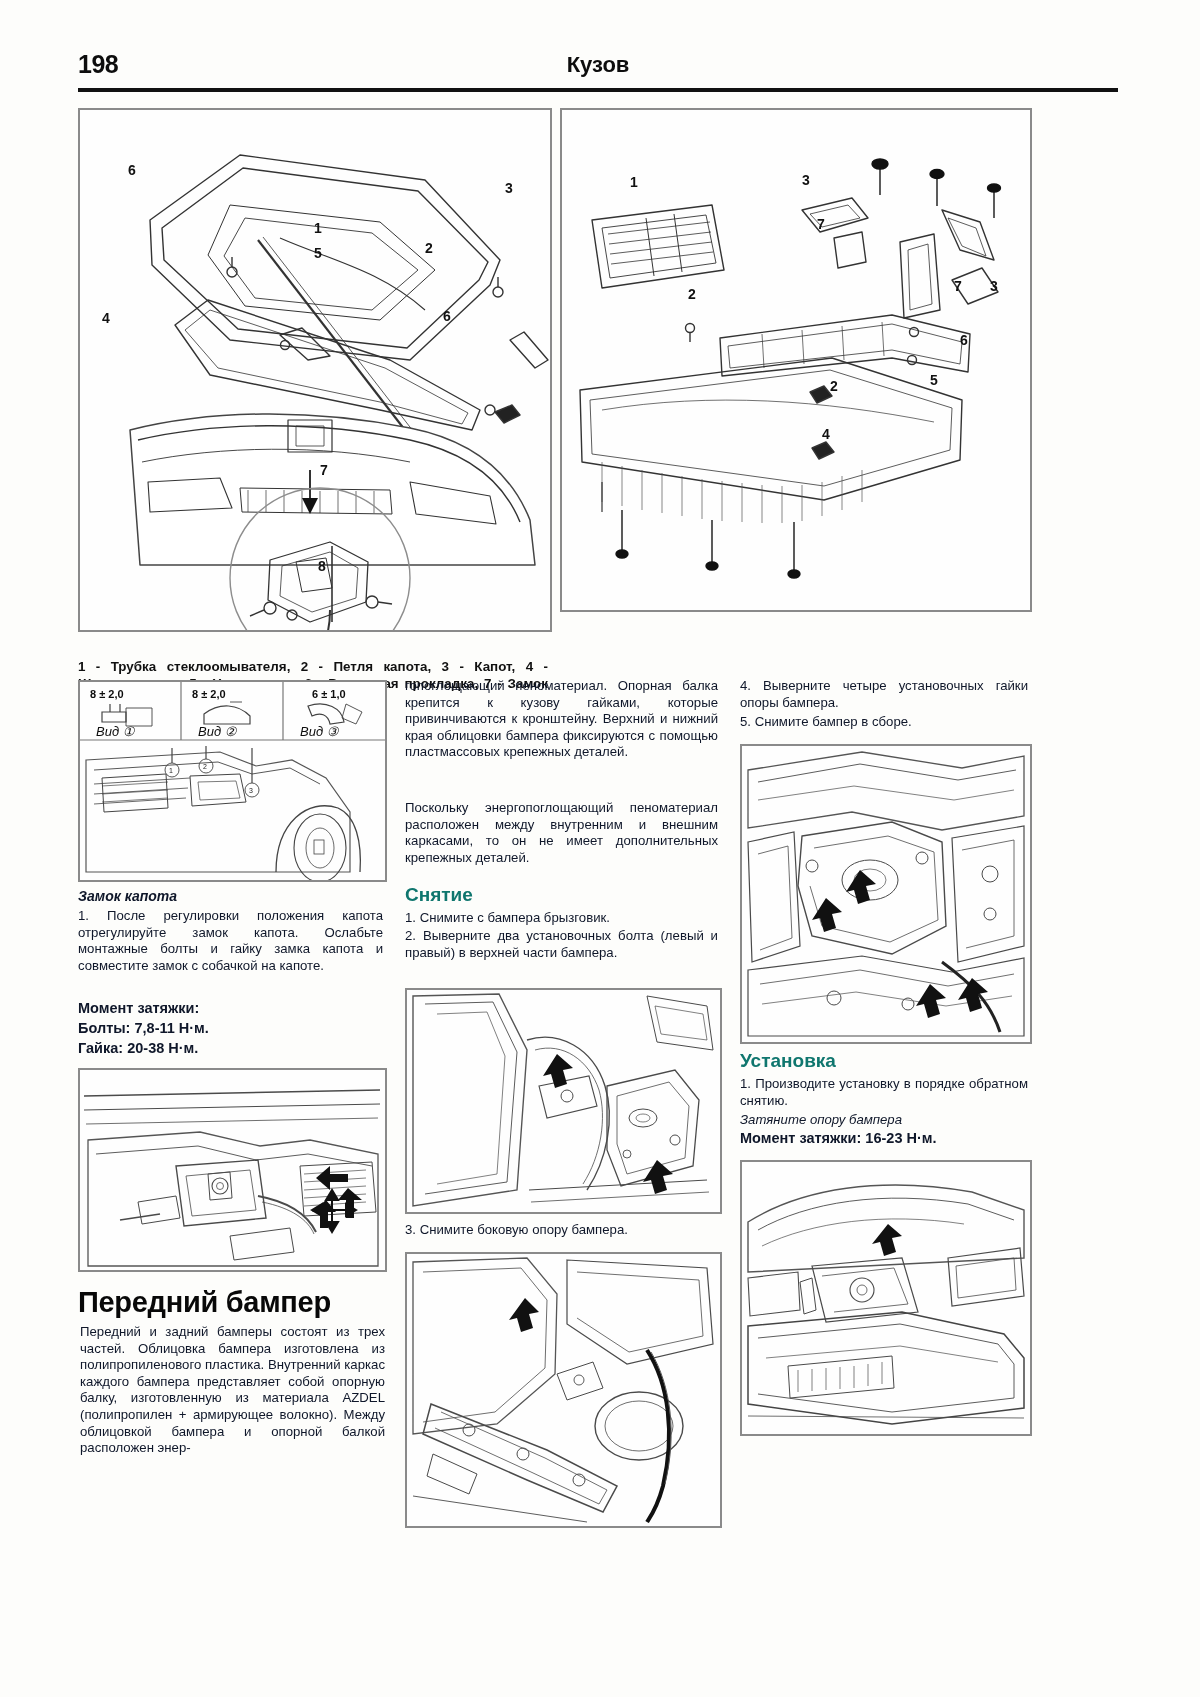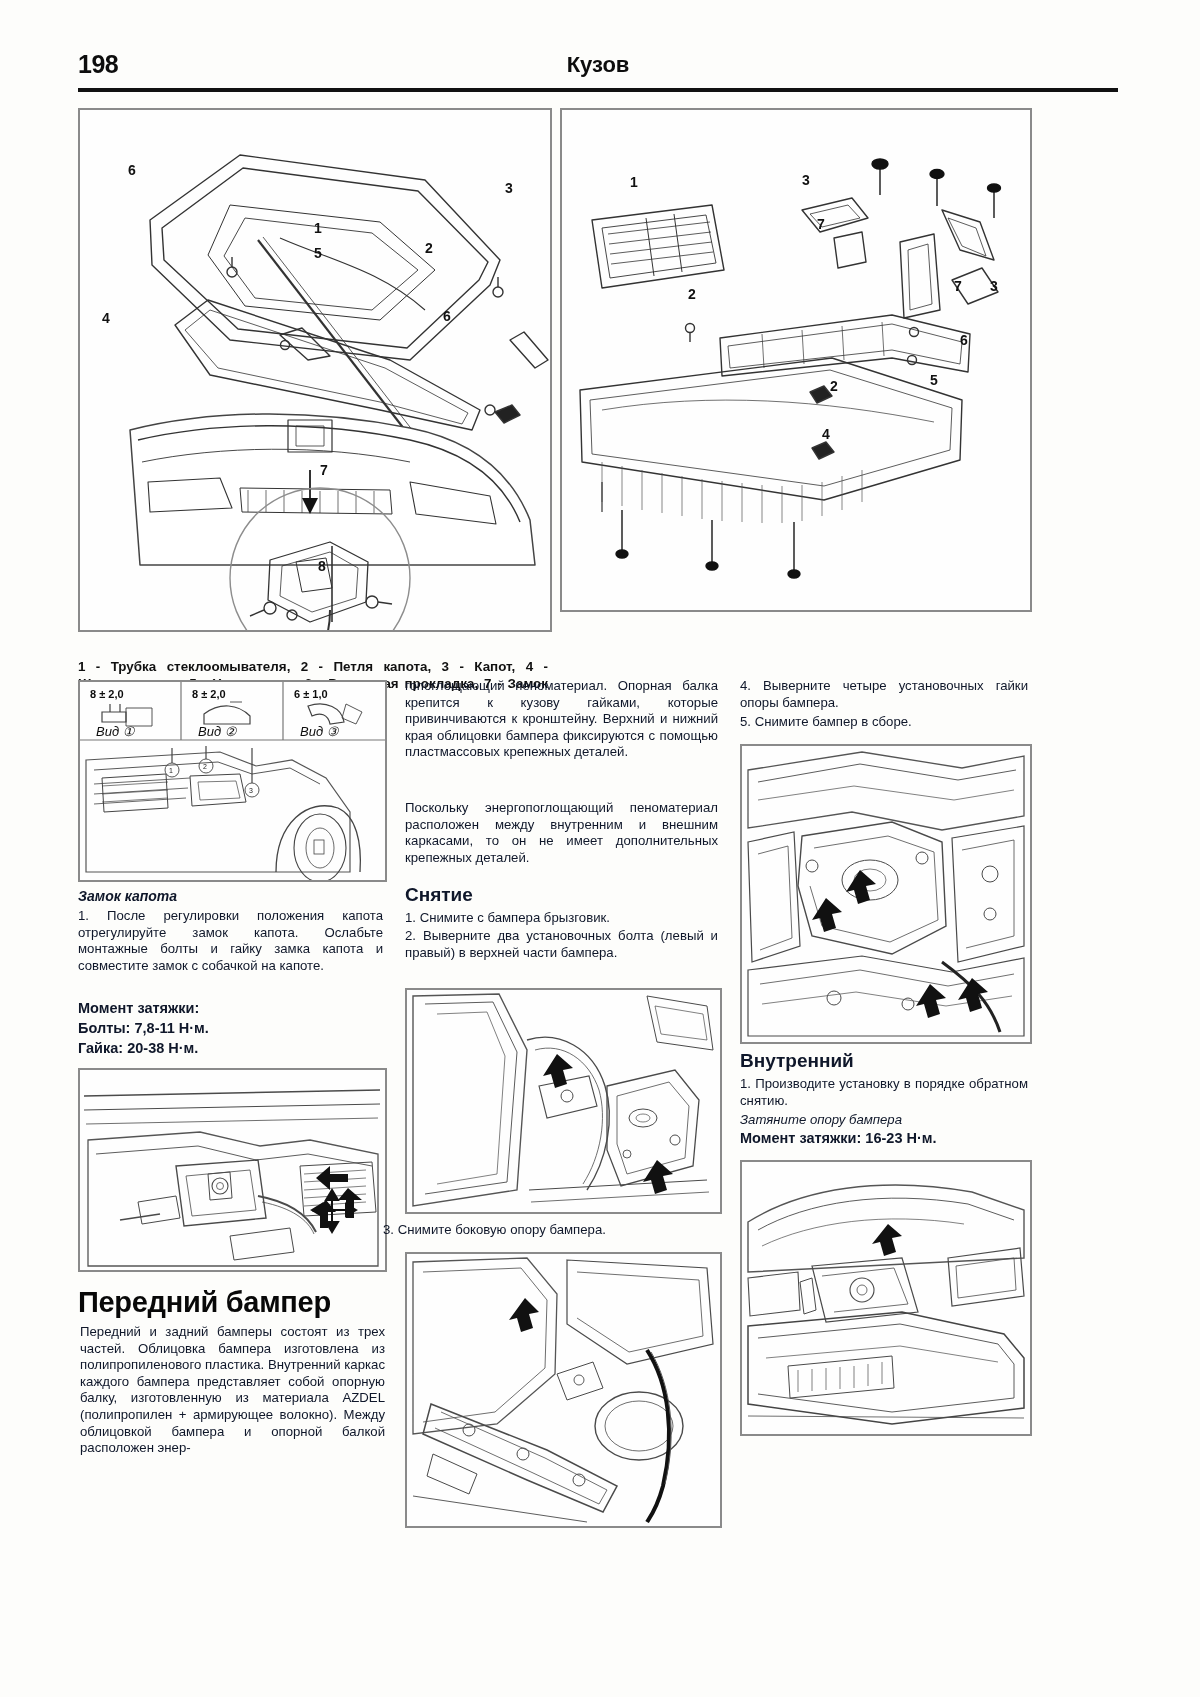--- a/index.html
+++ b/index.html
@@ -76,21 +76,21 @@
     font-size: 13.4px;
     line-height: 17.2px;
     font-weight: bold;
     text-align: justify;
     color: #111;
   }
   .h2 {
     position: absolute;
     font-size: 19px;
     font-weight: bold;
-    color: #0f172a;
+    color: #0f766e;
   }
   .h1 {
     position: absolute;
     font-size: 29px;
     font-weight: bold;
     color: #080808;
     letter-spacing: -0.3px;
   }
   .ital {
     font-style: italic;
@@ -348,21 +348,21 @@
           <path d="M172 101 L172 66"></path>
       </g>
       <g font-family="Liberation Sans, sans-serif" font-size="7" fill="#222">
         <text x="89" y="91">1</text>
           <text x="123" y="87">2</text>
           <text x="169" y="111">3</text>
       </g>
     </svg>
     <span class="dimlabel" style="left:10px; top:6px;">8 ± 2,0</span>
     <span class="dimlabel" style="left:112px; top:6px;">8 ± 2,0</span>
-    <span class="dimlabel" style="left:214px; top:6px;">6 ± 1,0</span>
+    <span class="dimlabel" style="left:232px; top:6px;">6 ± 1,0</span>
     <span class="vidlabel" style="left:16px; top:42px;">Вид ①</span>
     <span class="vidlabel" style="left:118px; top:42px;">Вид ②</span>
     <span class="vidlabel" style="left:220px; top:42px;">Вид ③</span>
   </div>
 
   <div class="txt ital bold" style="left:78px; top:888px; width:305px; font-size:14px;">Замок капота</div>
 
   <div class="txt" style="left:78px; top:908px; width:305px;">1. После регулировки положения капота отрегулируйте замок капота. Ослабьте монтажные болты и гайку замка капота и совместите замок с собачкой на капоте.</div>
 
   <div class="txt bold" style="left:78px; top:1000px; width:305px; font-size:14.5px;">Момент затяжки:</div>
@@ -459,21 +459,21 @@
         <path d="M124 212 L302 202" stroke-width="0.8"></path>
       </g>
 
       <g fill="#111" stroke="none">
         <path d="M150 64 L166 78 L156 80 L160 94 L148 98 L144 84 L136 86 Z"></path>
         <path d="M250 170 L266 184 L256 186 L260 200 L248 204 L244 190 L236 192 Z"></path>
       </g>
     </svg>
   </div>
 
-  <div class="txt" style="left:383px; top:1222px; width:313px;">3. Снимите боковую опору бампера.</div>
+  <div class="txt" style="left:405px; top:1222px; width:313px;">3. Снимите боковую опору бампера.</div>
 
   <div class="figbox" style="left:405px; top:1252px; width:313px; height:272px;">
     <svg width="313" height="272" viewBox="0 0 313 272">
       <g fill="none" stroke="#4a4a4a" stroke-width="1.2">
 
         <path d="M6 8 L120 4 L150 40 L148 120 L90 170 L6 180 Z" stroke="#555" stroke-width="1.3"></path>
         <path d="M16 18 L114 14 L140 46 L138 114 L88 158 L16 168" stroke-width="0.8"></path>
         <path d="M160 6 L300 14 L306 90 L220 110 L160 70 Z" stroke-width="1.2"></path>
         <path d="M170 18 L292 26 L296 82 L222 98 L170 64" stroke-width="0.8"></path>
 
@@ -538,21 +538,21 @@
 
       <g fill="#111" stroke="none">
         <path d="M84 152 L100 166 L90 168 L94 182 L82 186 L78 172 L70 174 Z"></path>
         <path d="M118 124 L134 138 L124 140 L128 154 L116 158 L112 144 L104 146 Z"></path>
         <path d="M188 238 L204 252 L194 254 L198 268 L186 272 L182 258 L174 260 Z"></path>
         <path d="M230 232 L246 246 L236 248 L240 262 L228 266 L224 252 L216 254 Z"></path>
       </g>
     </svg>
   </div>
 
-  <div class="h2" style="left:740px; top:1050px; width:288px;">Внутренний</div>
+  <div class="h2" style="left:740px; top:1050px; width:288px;">Установка</div>
   <div class="txt" style="left:740px; top:1076px; width:288px;">1. Производите установку в порядке обратном снятию.</div>
   <div class="txt ital" style="left:740px; top:1112px; width:288px;">Затяните опору бампера</div>
   <div class="txt bold" style="left:740px; top:1130px; width:288px; font-size:14.5px;">Момент затяжки: 16-23 Н·м.</div>
 
   <div class="figbox" style="left:740px; top:1160px; width:288px; height:272px;">
     <svg width="288" height="272" viewBox="0 0 288 272">
       <g fill="none" stroke="#4a4a4a" stroke-width="1.2">
 
         <path d="M6 60 C 60 26 140 14 230 30 L282 48 L282 96 L6 110 Z" stroke="#555" stroke-width="1.4"></path>
         <path d="M16 68 C 66 40 140 28 226 42 L272 58" stroke-width="0.9"></path>

